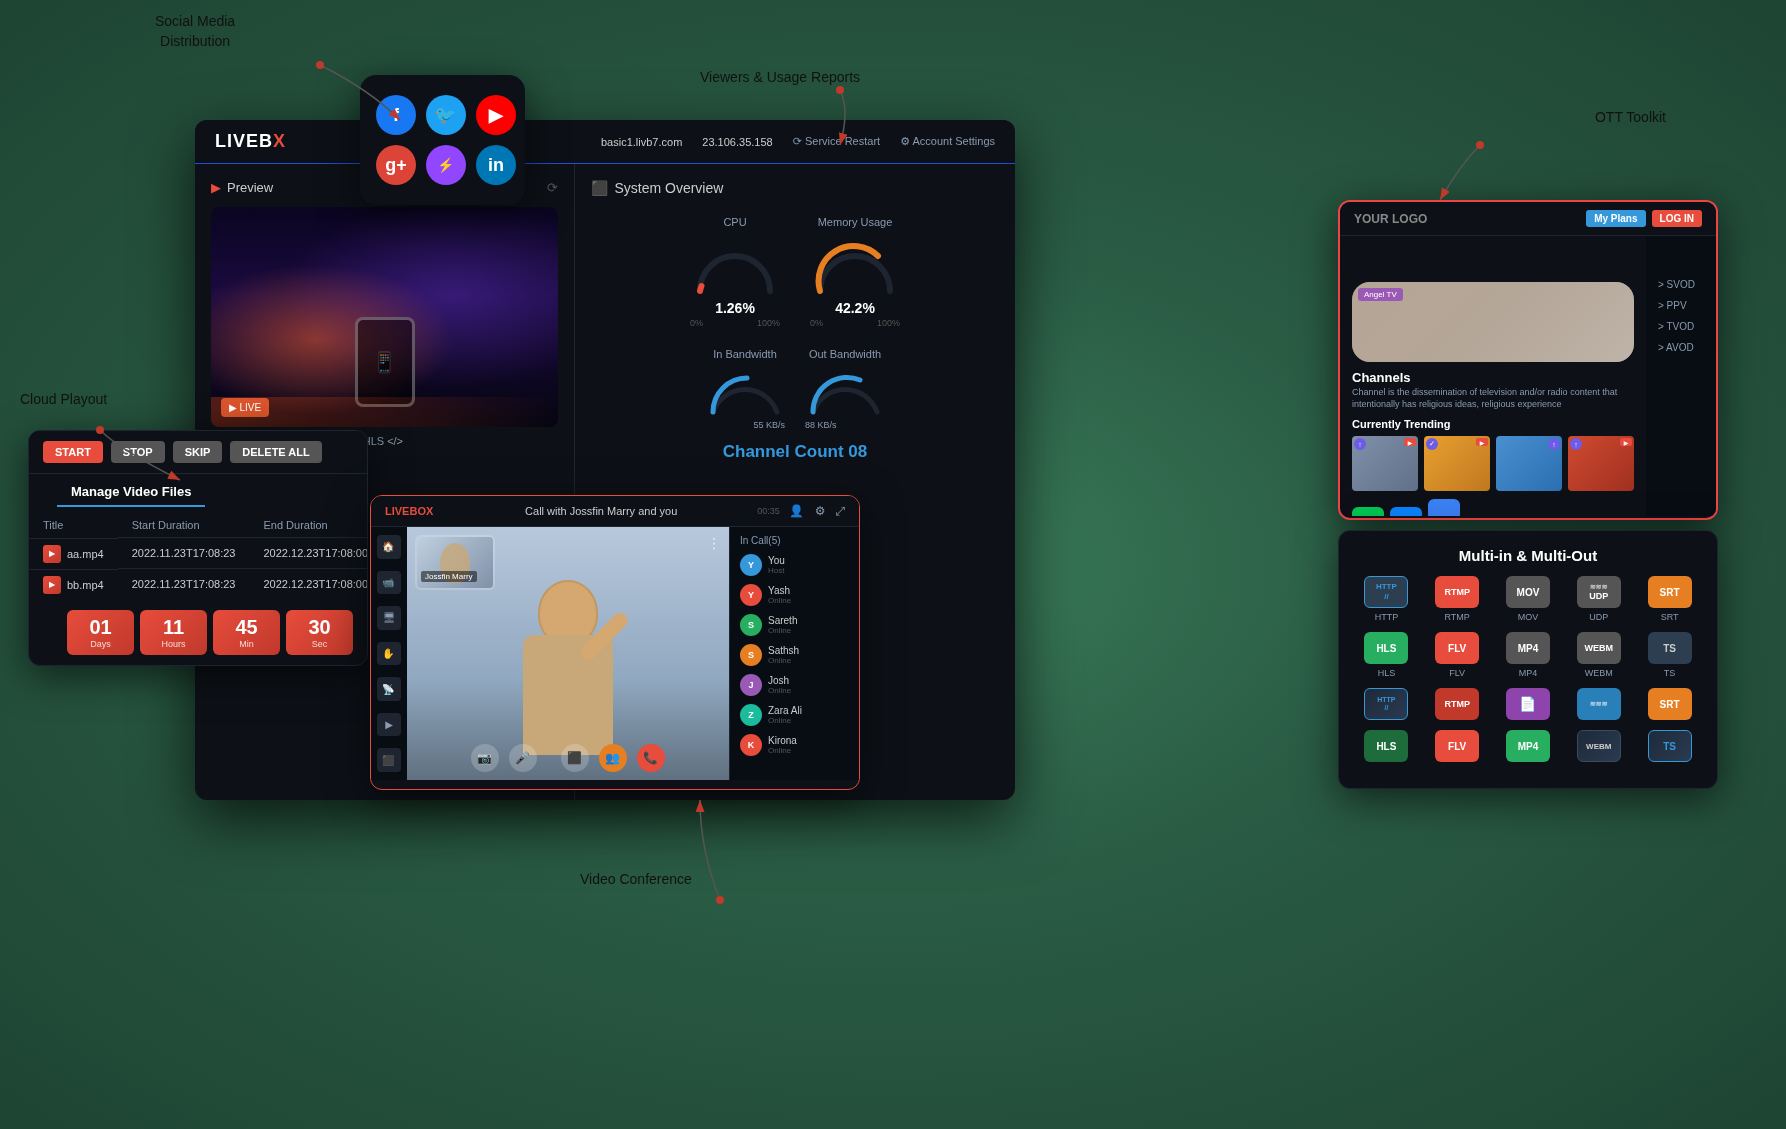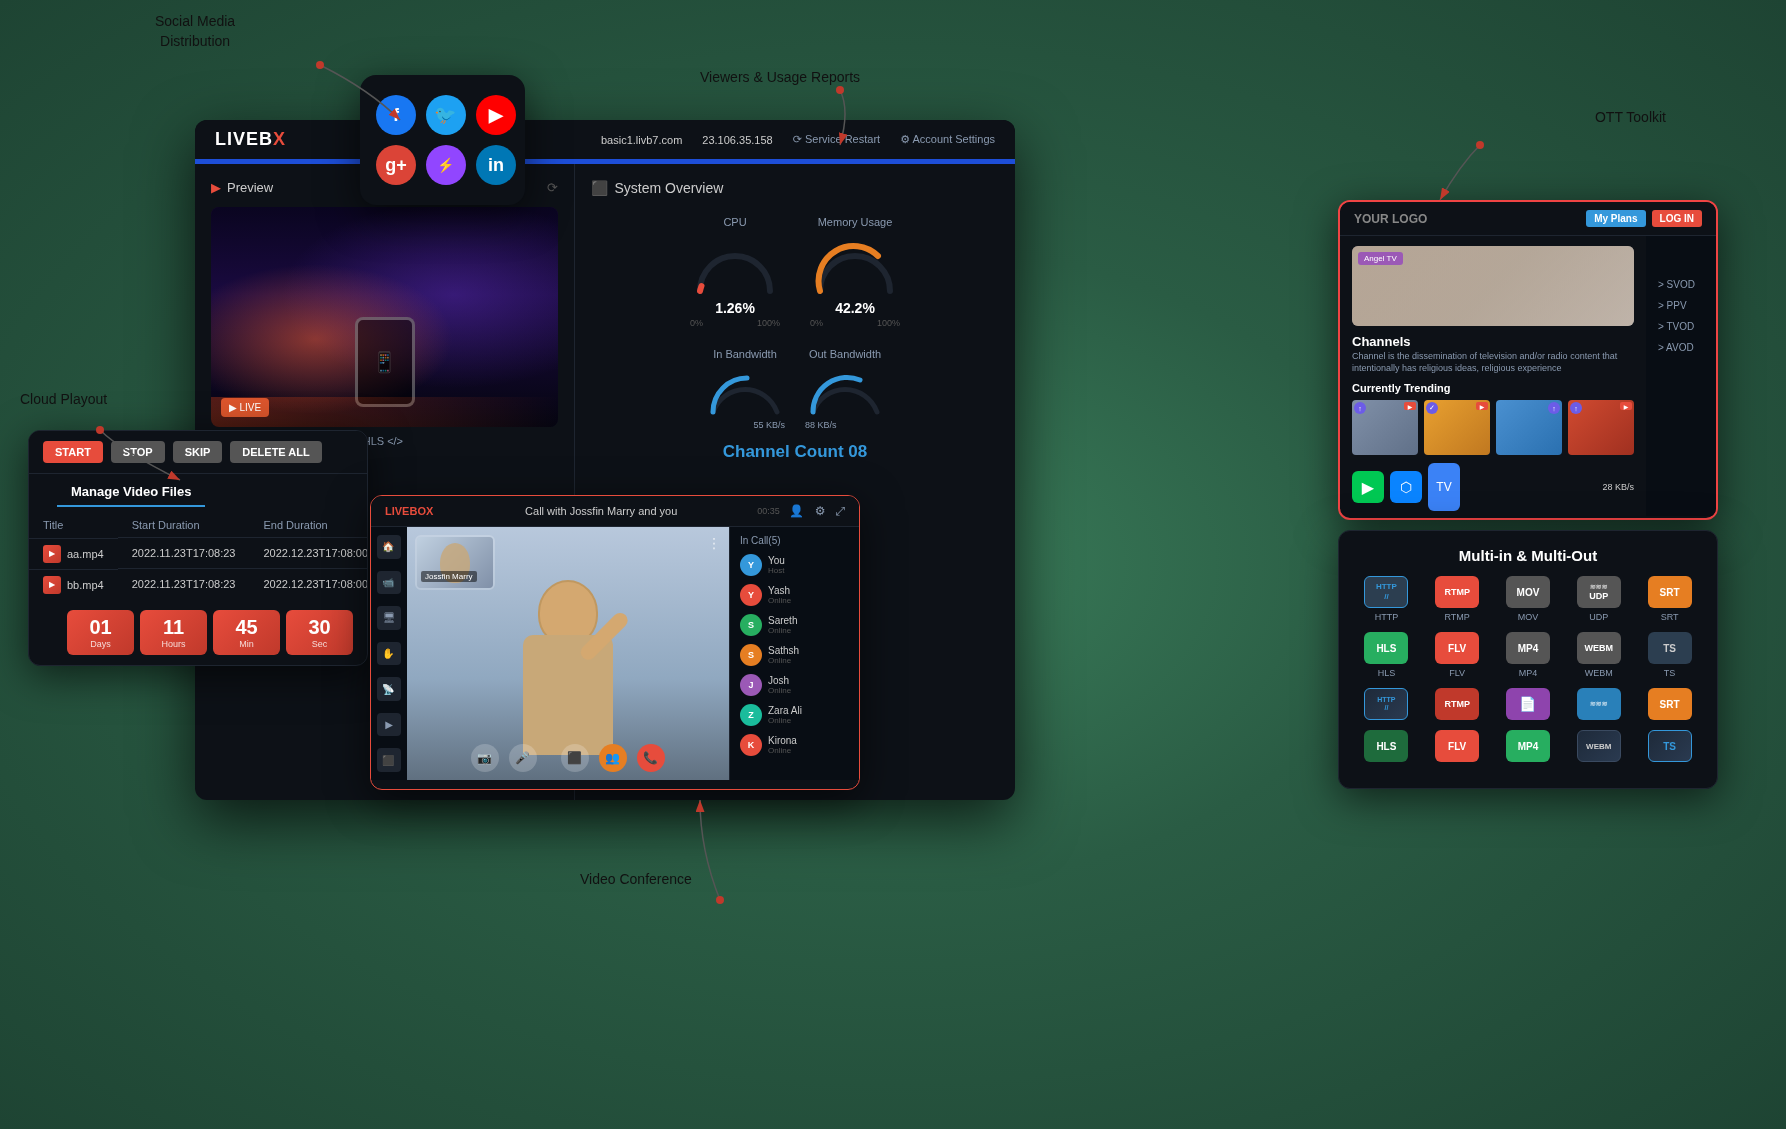--- a/index.html
+++ b/index.html
@@ -26,21 +26,21 @@
       box-shadow: 0 20px 60px rgba(0,0,0,0.7);
       z-index: 10;
     }
 
     .main-header {
       background: #0d1117;
       height: 44px;
       display: flex;
       align-items: center;
       padding: 0 20px;
-      border-bottom: 5px solid #1d4ed8;
+      border-bottom: 1px solid #1d4ed8;
     }
 
     .livebox-logo {
       color: #fff;
       font-size: 18px;
       font-weight: 800;
       letter-spacing: 1px;
     }
 
     .livebox-logo span {
@@ -606,25 +606,26 @@
 
     .ott-main {
       flex: 1;
       padding: 10px 12px;
       overflow: hidden;
     }
 
     .ott-hero {
       width: 100%;
       height: 80px;
-      border-radius: 6px;
+      border-radius: 18px;
       background: linear-gradient(135deg, #1a2030 0%, #2d3a50 50%, #3a4a60 100%);
       margin-bottom: 8px;
       position: relative;
       overflow: hidden;
+      margin-top: 36px;
     }
 
     .ott-hero-img {
       width: 100%;
       height: 100%;
       background: linear-gradient(135deg, #d4c4b0 0%, #c8b8a0 50%, #e8d8c8 100%);
       opacity: 0.6;
     }
 
     .ott-channel-tag {

